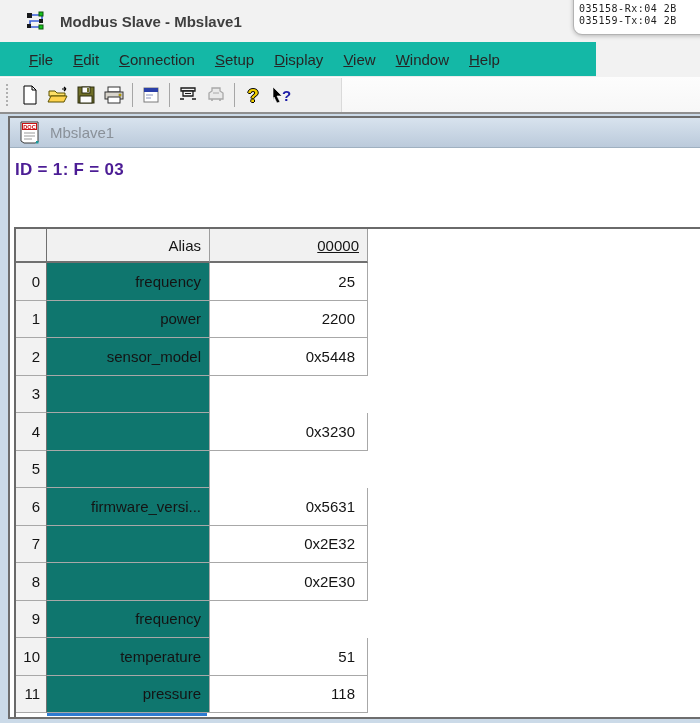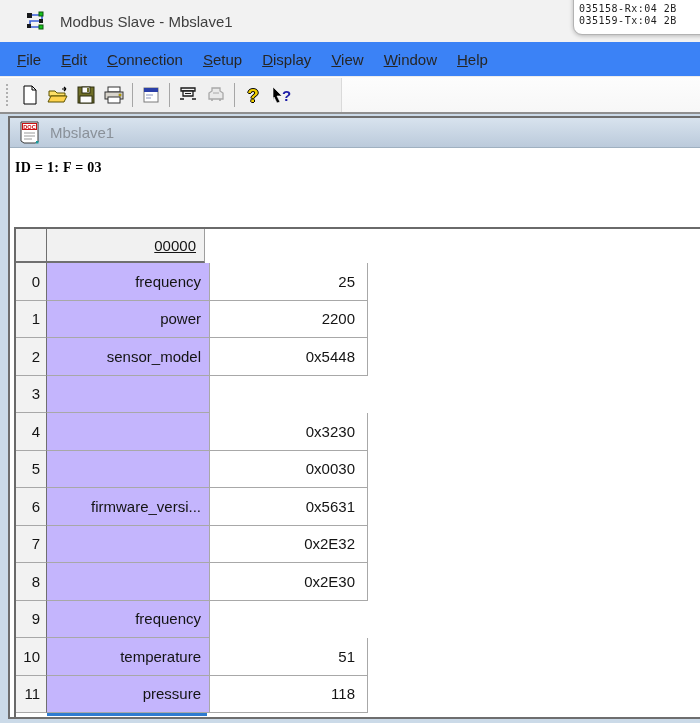--- a/index.html
+++ b/index.html
@@ -3,33 +3,33 @@
 <meta charset="utf-8">
 <style>
   * { margin:0; padding:0; box-sizing:border-box; }
   html,body { width:700px; height:723px; overflow:hidden; }
   body { position:relative; font-family:"Liberation Sans", sans-serif; background:#f2f2f2; }
 
   
   .titlebar { position:absolute; left:0; top:0; width:700px; height:42px;
     background:#f2f2f2; display:flex; align-items:center; }
   .app-icon { margin-left:26px; width:20px; height:20px; flex:0 0 auto; }
-  .title-text { margin-left:14px; font-size:15px; color:#3f3f3f; white-space:nowrap; }
+  .title-text { margin-left:14px; font-size:15px; color:#3f3f3f; white-space:nowrap;font-weight:bold; }
 
   
   .overlay-box { position:absolute; left:573px; top:-12px; width:160px; height:47px;
     background:#ffffff; border:1px solid #b3b3b3; border-radius:9px;
     box-shadow:0 1px 4px rgba(0,0,0,.25); overflow:hidden; padding:2px 0 0 5px; z-index:30; }
   .overlay-box .log-line { font-family:"DejaVu Sans Mono", monospace; font-size:10px;
     line-height:12px; color:#1c1c1c; white-space:nowrap; letter-spacing:.5px; }
 
   
-  .menubar { position:absolute; left:0; top:42px; width:700px; height:35px;
-    background:#3b82f6; border-bottom:1px solid #ececec;
-    display:flex; align-items:center; padding-left:8px; }
+  .menubar { position:absolute; left:0; top:42px; width:596px; height:35px;
+    background:#14b8a6; border-bottom:1px solid #ececec;
+    display:flex; align-items:center; padding-left:20px; }
   .menu-item { font-size:15px; color:#262626; padding:0 9px; margin-right:2px; white-space:nowrap; }
   .menu-item u { text-decoration:underline; }
 
   
   .toolband { position:absolute; left:0; top:77px; width:700px; height:37px;
     background:linear-gradient(#fdfdfd,#f7f7f7); border-bottom:2px solid #8f8f8f; }
   .toolstrip { position:absolute; left:0; top:1px; width:342px; height:34px;
     background:#f0f0f0; border-right:1px solid #dadada;
     display:flex; align-items:center; padding-left:4px; }
   .gripper { width:4px; height:22px; border-left:2px dotted #b0b0b0; margin:0 6px 0 2px; }
@@ -42,36 +42,36 @@
   
   .mdi { position:absolute; left:0; top:114px; width:700px; height:609px; background:#cbdae8; }
 
   
   .child { position:absolute; left:8px; top:2px; width:700px; height:603px;
     border:2px solid #6e6e6e; background:#ffffff; }
   .child-titlebar { height:30px; background:linear-gradient(#d8e3ee,#bbcadb);
     border-bottom:1px solid #9fb0c0; display:flex; align-items:center; padding-left:9px; }
   .doc-title { margin-left:10px; font-size:15px; color:#8a9199; }
   .child-content { position:relative; width:100%; height:569px; background:#fff; overflow:hidden; }
-  .status-text { position:absolute; left:5px; top:12px; font-size:14px; font-weight:bold;
-    color:#000000; letter-spacing:.3px;font-family:Liberation Serif, serif; }
+  .status-text { position:absolute; left:5px; top:12px; font-size:17px; font-weight:bold;
+    color:#4c1d95; letter-spacing:.3px; }
 
   
   .grid { position:absolute; left:4px; top:79px; right:0; bottom:0;
     border-top:2px solid #6a6a6a; border-left:2px solid #6a6a6a; background:#fff; }
   .ghead, .grow { display:flex; }
   .ghead { height:34px; }
   .grow { height:37.5px; }
   .cell { font-size:15px; color:#141414; display:flex; align-items:center;
     justify-content:flex-end; white-space:nowrap; overflow:hidden; }
   .c-corner { width:31px; background:#f2f2f2; border-right:1px solid #707070; border-bottom:2px solid #707070; }
   .h-alias  { width:163px; background:#f1f1f1; border-right:1px solid #9e9e9e; border-bottom:2px solid #707070; padding-right:8px; }
   .h-val    { width:158px; background:#f1f1f1; border-right:1px solid #9e9e9e; border-bottom:2px solid #707070; padding-right:8px;text-decoration:underline; }
   .rnum   { width:31px; background:#f2f2f2; border-right:1px solid #707070; border-bottom:1px solid #a8a8a8; padding-right:6px; }
-  .ralias { width:163px; background:#c4b5fd; border-right:1px solid #a8a8a8; border-bottom:1px solid #a8a8a8; padding-right:8px; }
+  .ralias { width:163px; background:#0f766e; border-right:1px solid #a8a8a8; border-bottom:1px solid #a8a8a8; padding-right:8px; }
   .rval   { width:158px; background:#fff; border-right:1px solid #a8a8a8; border-bottom:1px solid #a8a8a8; padding-right:12px; }
   .sel-bar { position:absolute; left:31px; top:484px; width:160px; height:3px; background:#2e7bd0; }
 </style>
 </head>
 <body>
 
 <div class="titlebar">
   <svg class="app-icon" viewBox="0 0 20 20">
     <polyline points="3,4 16,4 16,10 4,10 4,16 16,16" fill="none" stroke="#3a5fd9" stroke-width="1.6"></polyline>
     <rect x="1" y="2" width="5" height="5" fill="#17191c"></rect>
@@ -192,20 +192,21 @@
       </svg>
       <span class="doc-title">Mbslave1</span>
     </div>
 
     <div class="child-content">
       <div class="status-text">ID = 1: F = 03</div>
 
       <div class="grid">
         <div class="ghead">
           <div class="cell c-corner"></div>
+          <div class="cell h-alias">Alias</div>
           <div class="cell h-val">00000</div>
         </div>
         <div id="grid-rows">
   <div class="grow">
     <div class="cell rnum">0</div>
     <div class="cell ralias">frequency</div>
     <div class="cell rval">25</div>
   </div>
 
   <div class="grow">
@@ -227,21 +228,20 @@
 
   <div class="grow">
     <div class="cell rnum">4</div>
     <div class="cell ralias"></div>
     <div class="cell rval">0x3230</div>
   </div>
 
   <div class="grow">
     <div class="cell rnum">5</div>
     <div class="cell ralias"></div>
-    <div class="cell rval">0x0030</div>
   </div>
 
   <div class="grow">
     <div class="cell rnum">6</div>
     <div class="cell ralias">firmware_versi...</div>
     <div class="cell rval">0x5631</div>
   </div>
 
   <div class="grow">
     <div class="cell rnum">7</div>

